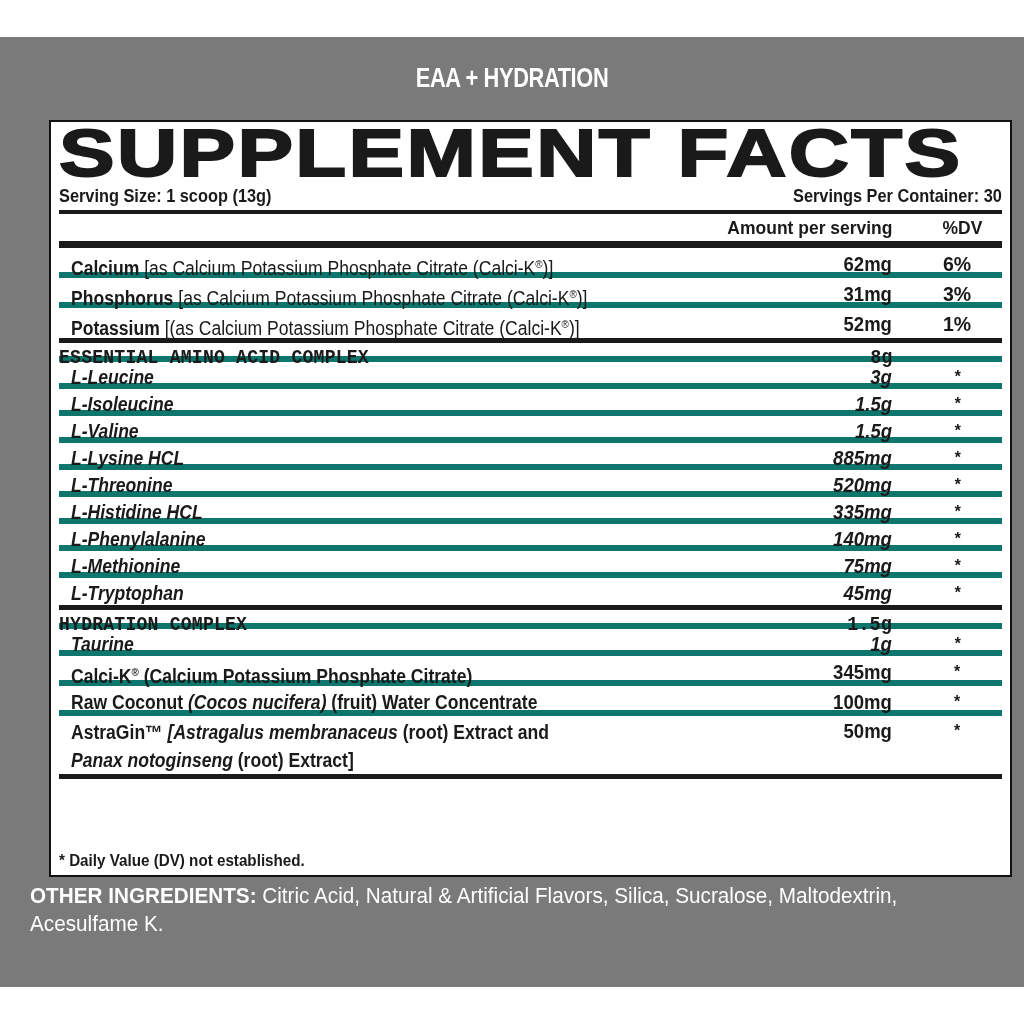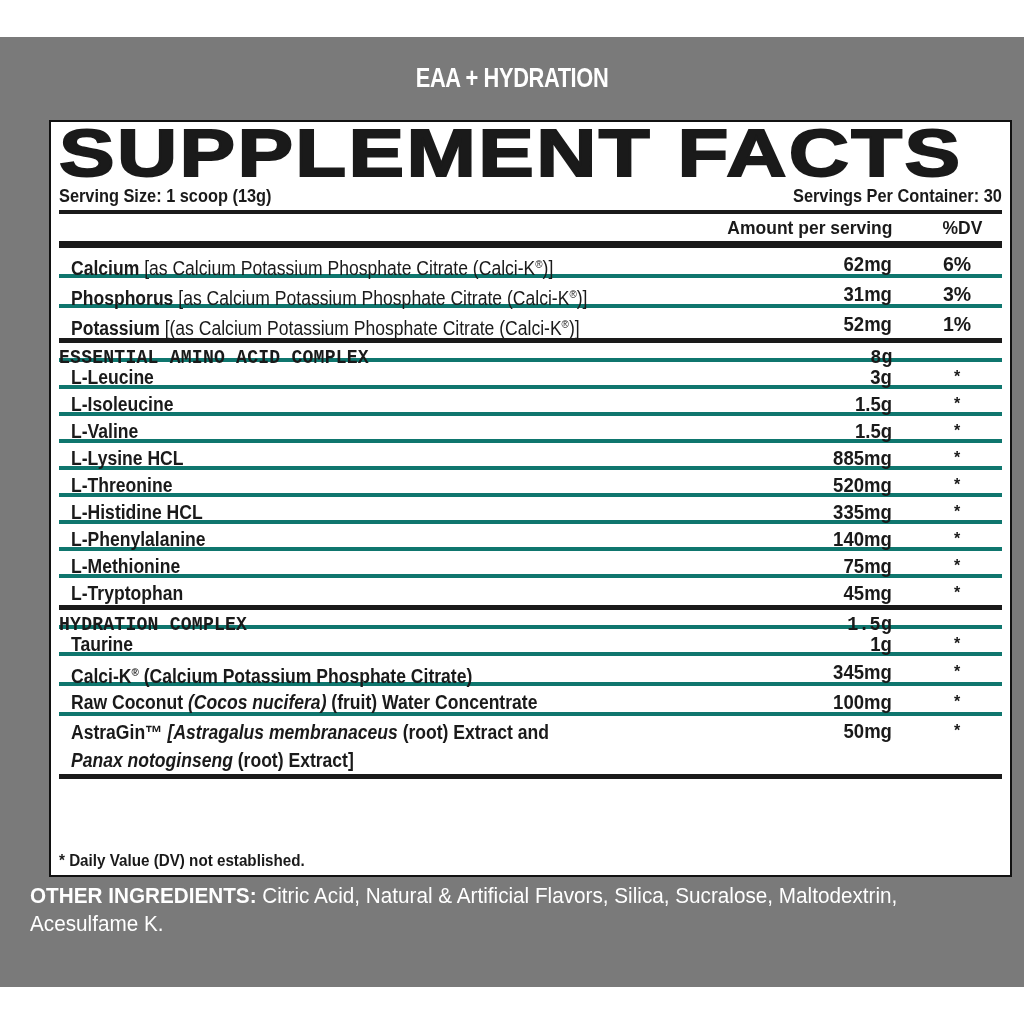--- a/index.html
+++ b/index.html
@@ -17,23 +17,23 @@
   .serving-size, .servings-per { position: absolute; top: 62px; font-weight: bold; font-size: 19px; line-height: 24px;
     transform: scaleX(0.86); }
   .serving-size { left: 8px; transform-origin: left top; }
   .servings-per { right: 8px; transform-origin: right top; }
   .rule-thin { position: absolute; left: 8px; right: 8px; height: 4px; background: #1a1a1a; }
   .rule-thick { position: absolute; left: 8px; right: 8px; height: 7px; background: #1a1a1a; }
   .hdr-amount, .hdr-dv { position: absolute; top: 94px; font-weight: bold; font-size: 19px; line-height: 24px; transform: scaleX(0.92); }
   .hdr-amount { right: 118px; transform-origin: right top; }
   .hdr-dv { right: 28px; transform-origin: right top; }
   .rows { position: absolute; left: 8px; right: 8px; top: 126px; }
-  .row { position: relative; width: 100%; border-bottom: 4px solid #0f766e; }
+  .row { position: relative; width: 100%; border-bottom: 6px solid #0f766e; }
   .row.mineral { height: 30px; }
-  .row.sub { height: 27px; }
+  .row.sub { height: 27px; font-style: italic; }
   .row.section { height: 19px; font-family: Liberation Mono, monospace; }
   .row.tall { height: 58px; }
   .row.nb { border-bottom: none; }
   .row .name { position: absolute; left: 12px; top: 2px; font-size: 19.5px; line-height: 26px; white-space: nowrap;
     transform: scaleX(0.9); transform-origin: left top; }
   .row.mineral .name { top: 3px; }
   .row.section .name { left: 0; font-weight: bold; font-size: 19.5px; letter-spacing: 0.2px; transform: scaleX(0.93); }
   .row .name b { font-weight: bold; }
   .row .amt { position: absolute; right: 110px; top: 2px; font-weight: bold; font-size: 19.5px; line-height: 26px;
     transform: scaleX(0.95); transform-origin: right top; }

